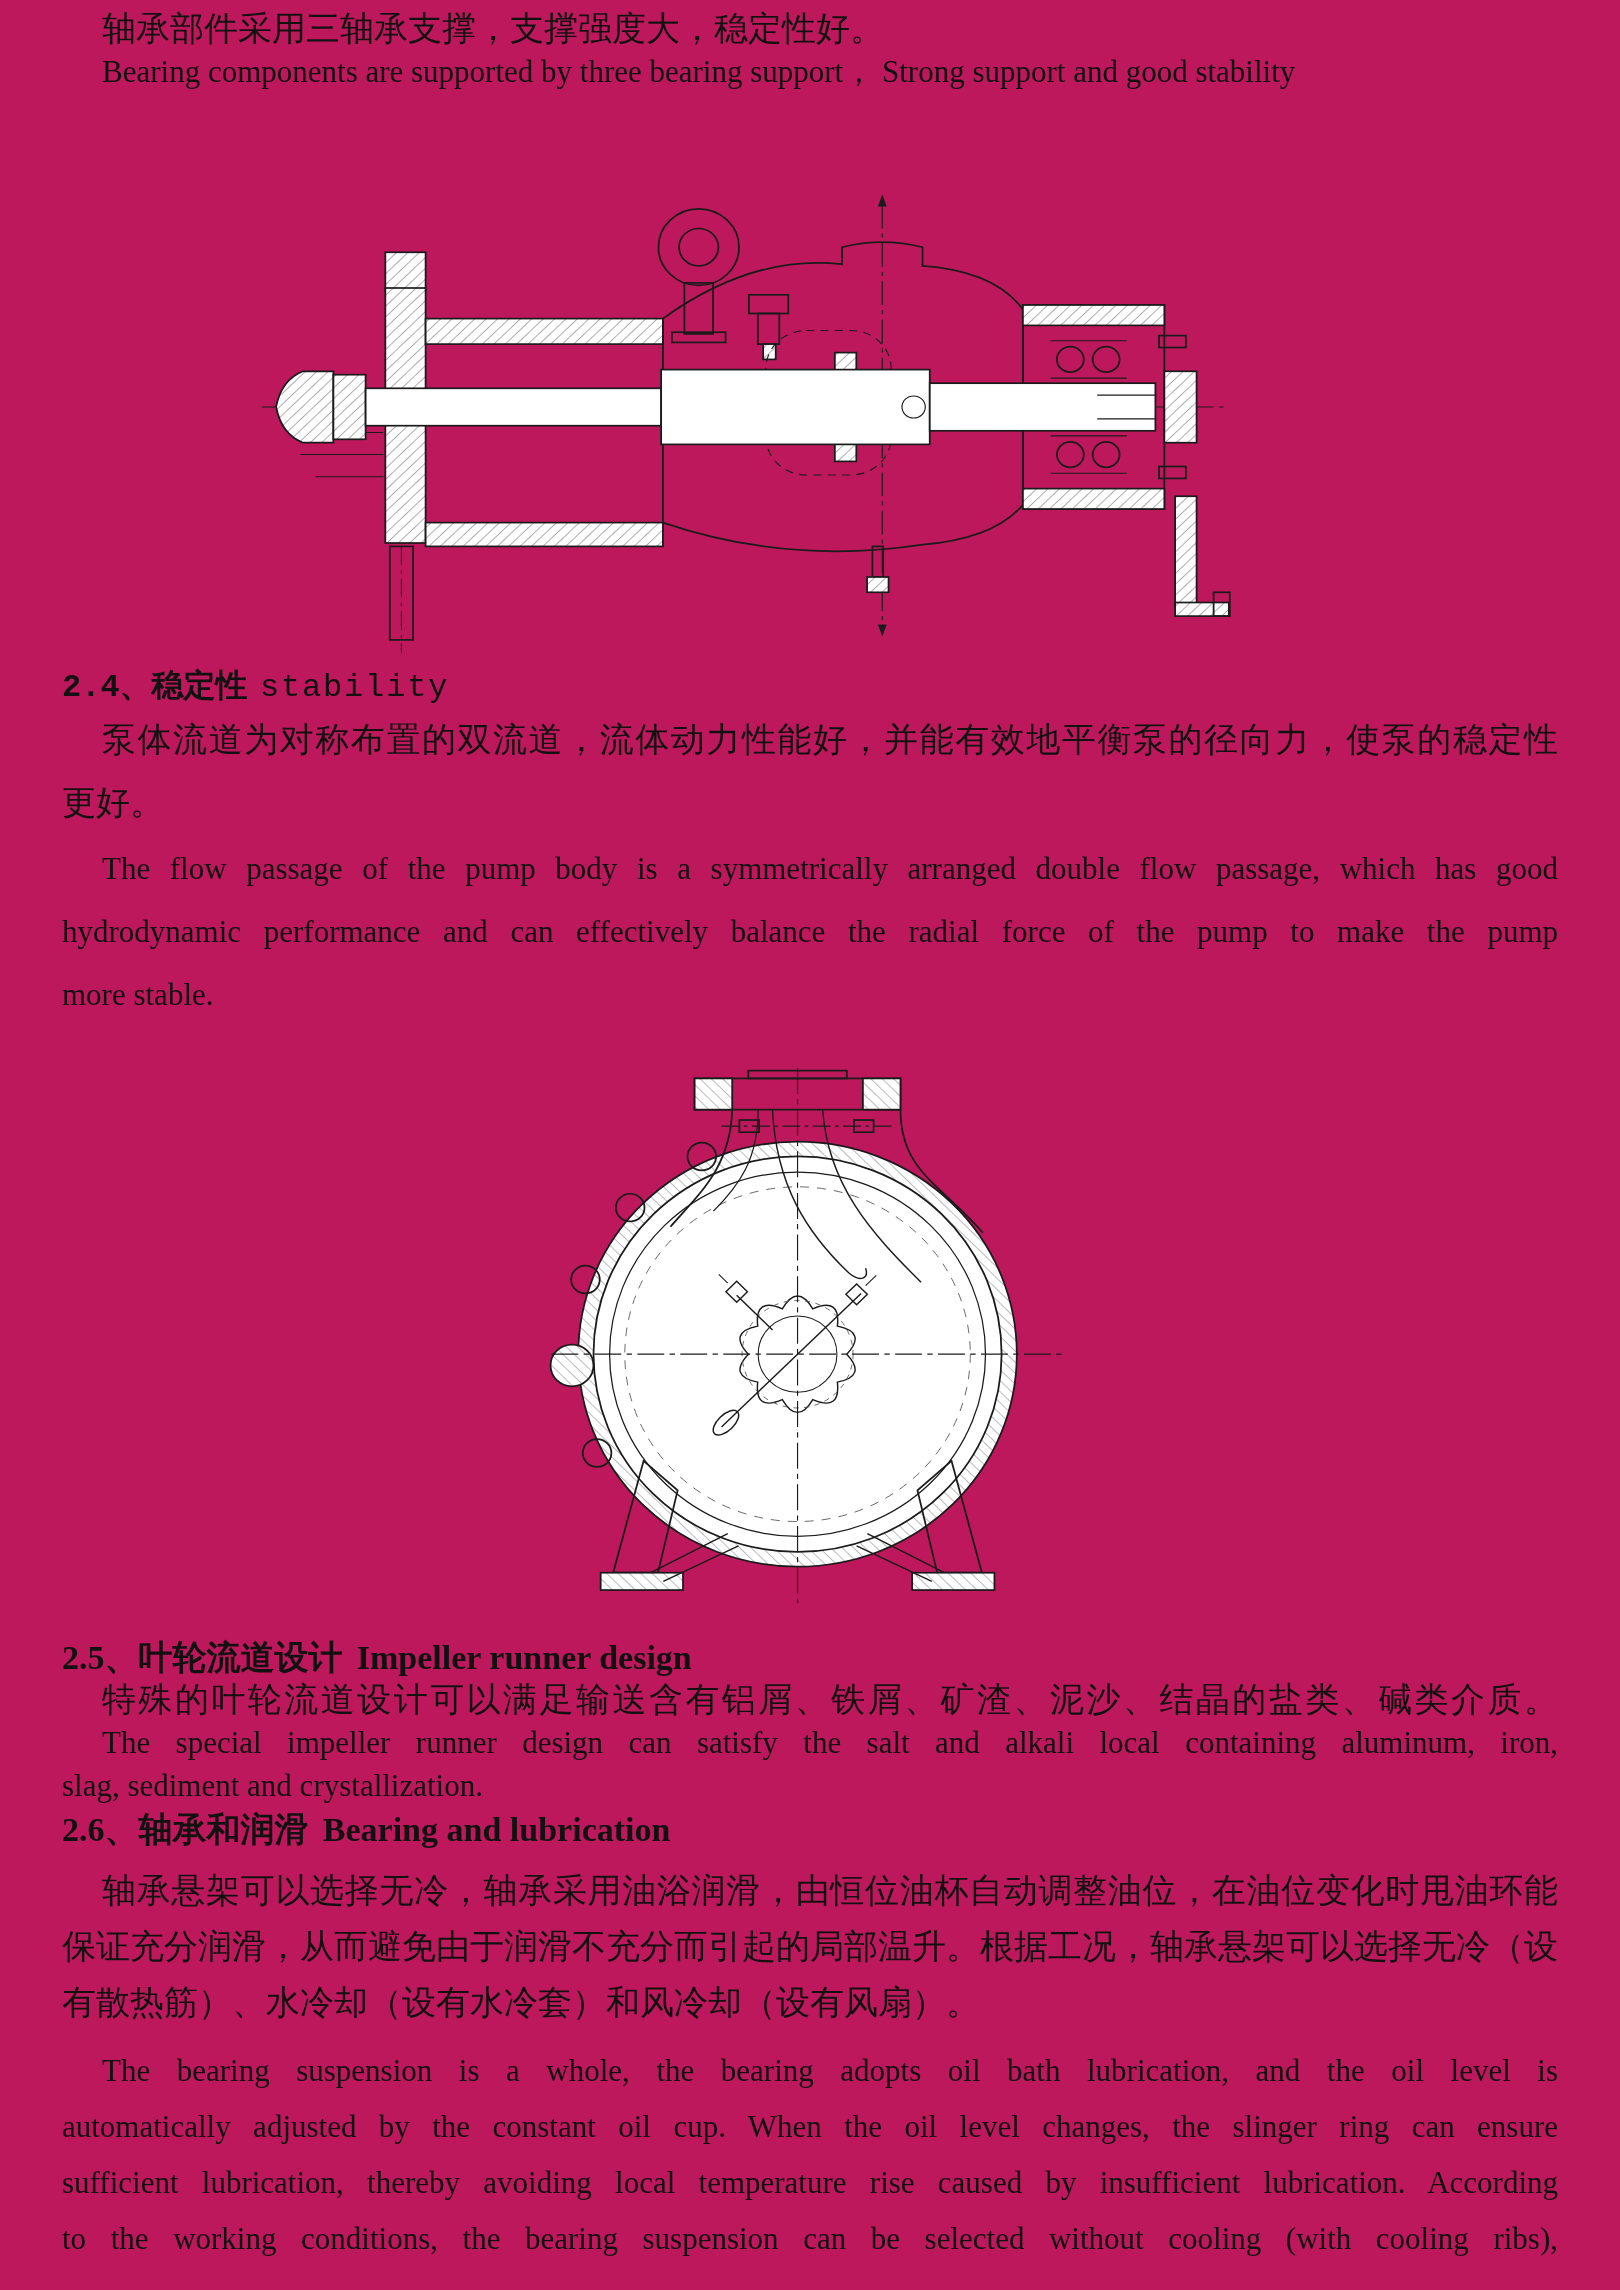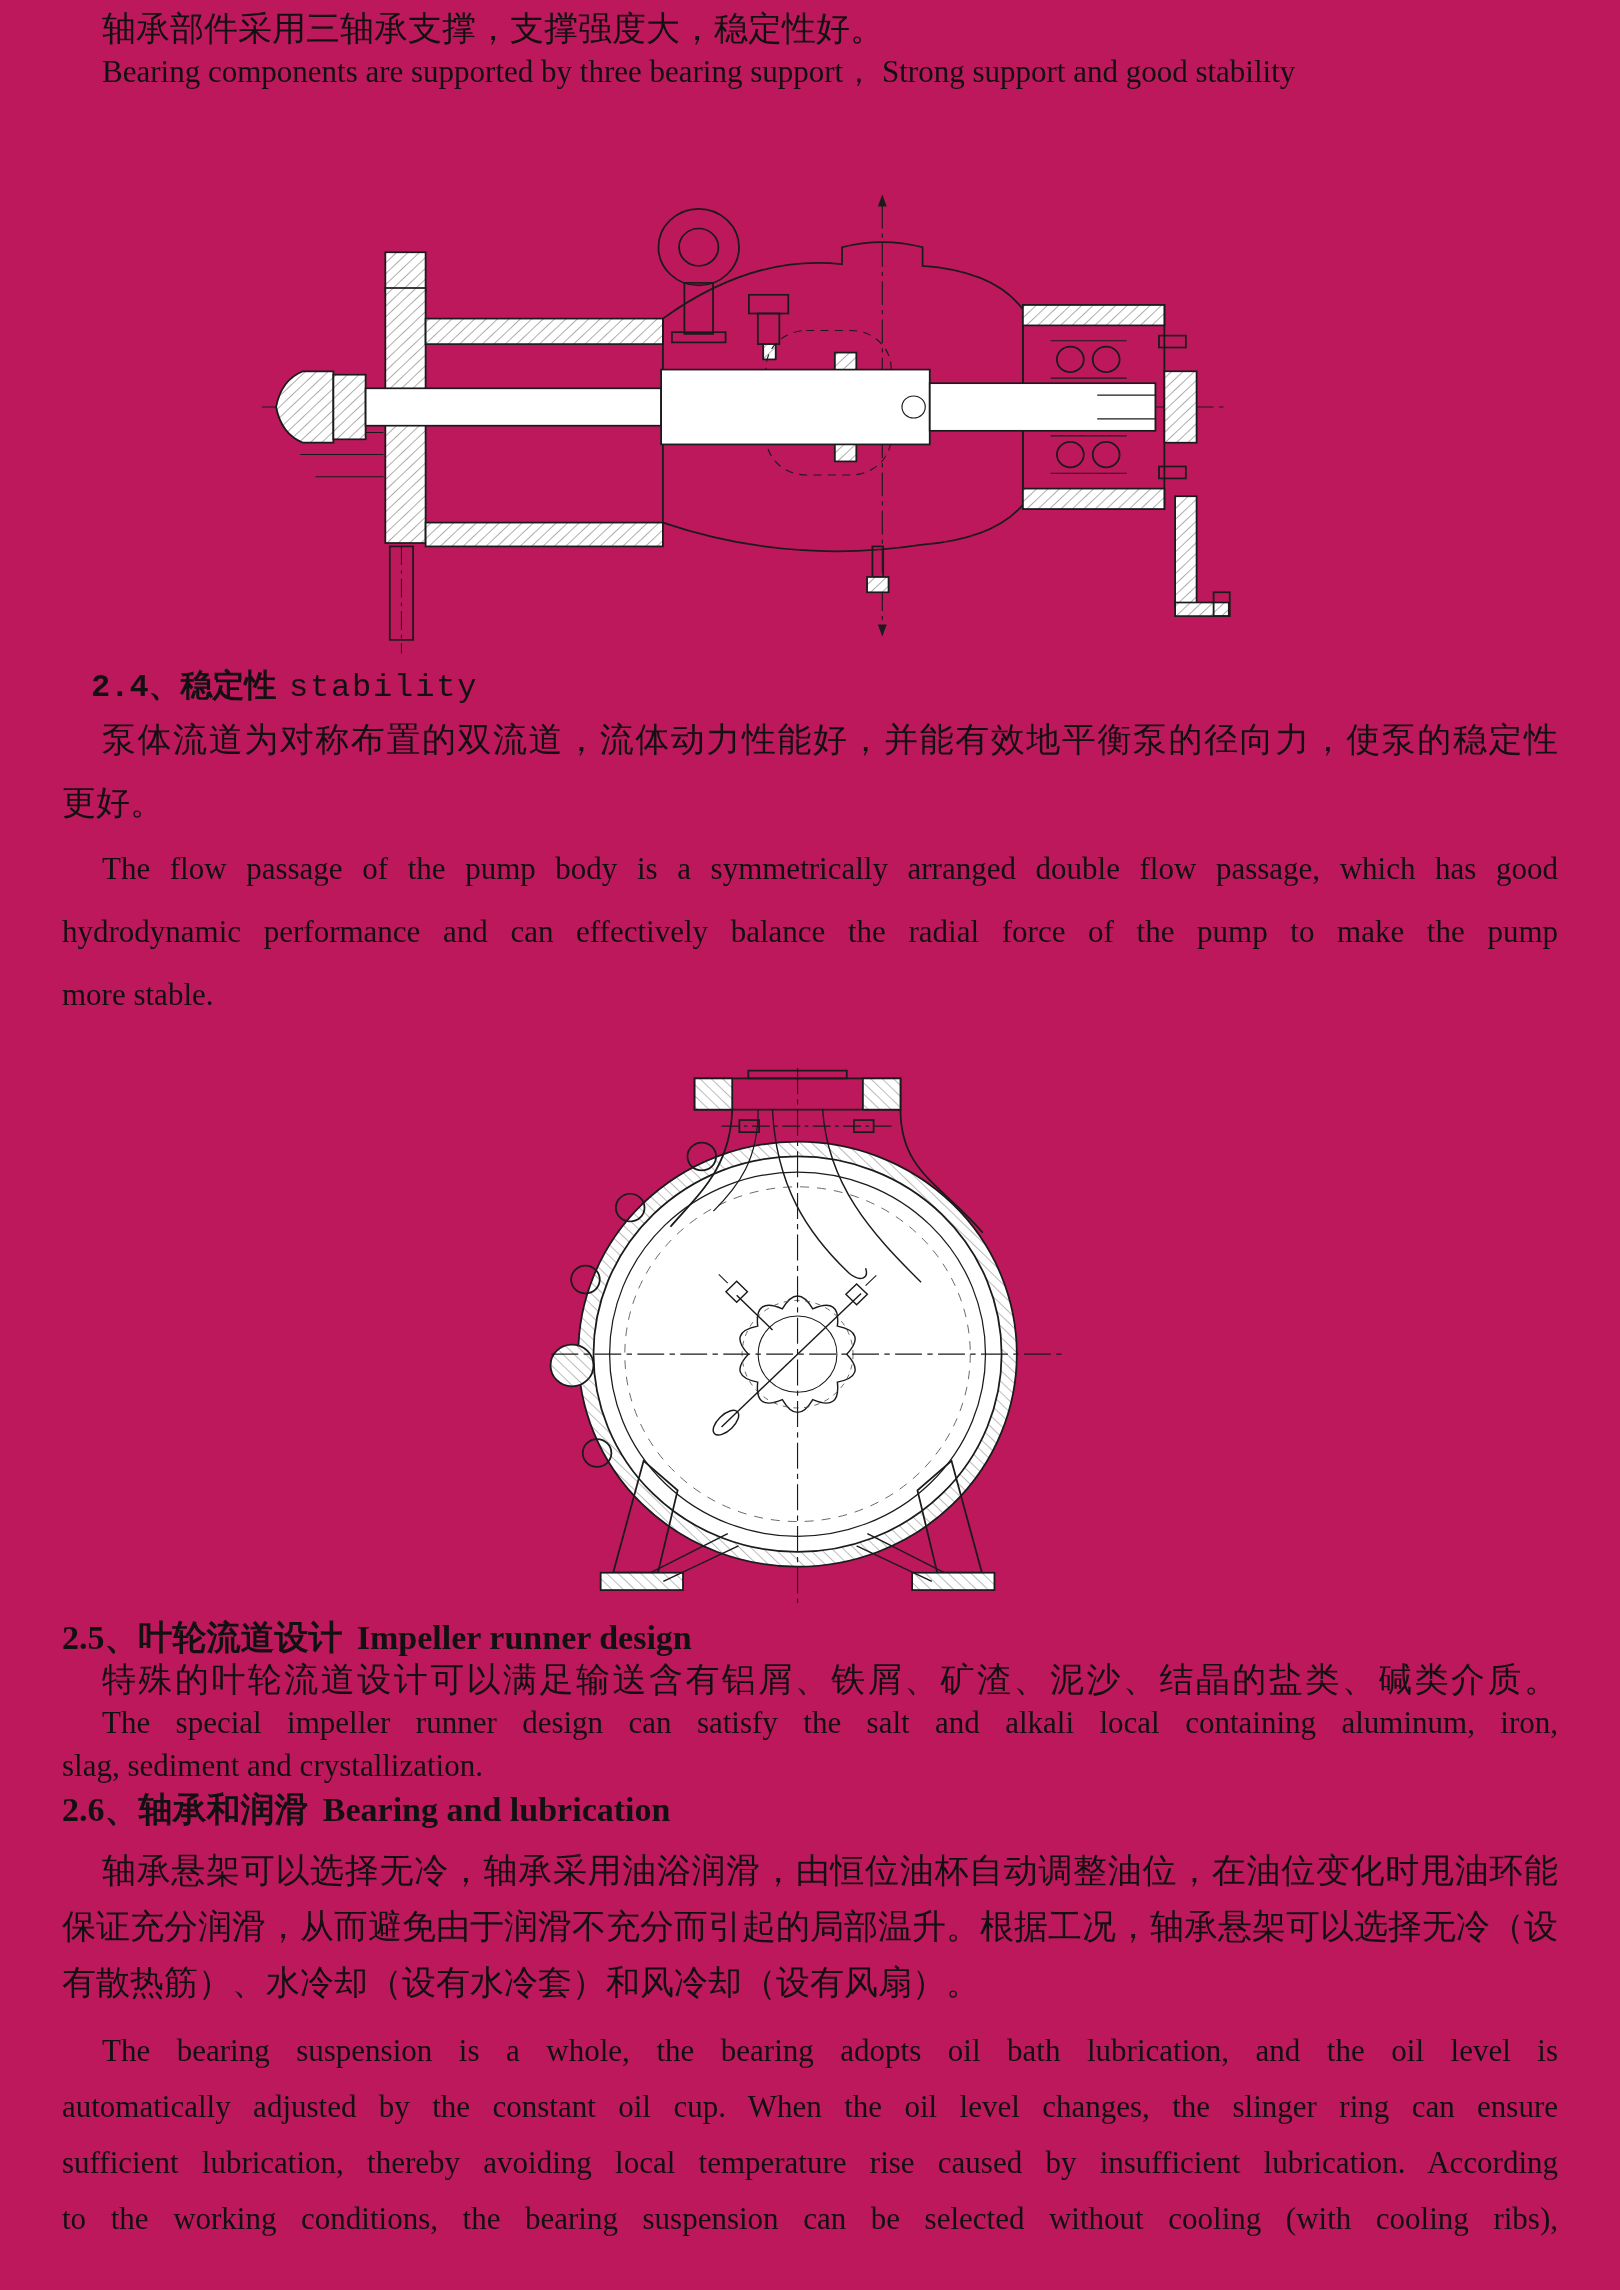--- a/index.html
+++ b/index.html
@@ -15,32 +15,32 @@
   .cn{font-family:"Liberation Serif","DejaVu Serif",serif;}
   .en{font-family:"Liberation Serif","DejaVu Serif",serif;}
   .line{white-space:nowrap;overflow:hidden;}
   .cnline{font-size:34px;line-height:43px;}
   .enline{font-size:31px;line-height:43px;}
   .lh70{line-height:63px;}
   .lh63{line-height:56px;}
   .ind{text-indent:40px;}
   .j{text-align:justify;text-align-last:justify;}
   h2{margin:0;font-weight:bold;}
-  .h24{margin-top:4.5px;margin-left:29px;line-height:41px;
+  .h24{margin-top:4.5px;line-height:41px;
        font-family:"Liberation Mono","DejaVu Sans Mono",monospace;font-size:32px;}
   .h24 .hcn{font-weight:700;}
   .h24 .hen{font-weight:400;letter-spacing:1.8px;margin-left:12.5px;}
   .h2526{line-height:41px;font-size:34px;font-family:"Liberation Serif","DejaVu Serif",serif;}
   .h2526 .hen{margin-left:14.3px;}
   .fig{display:block;}
   #fig1{margin:59px 0 0 189px;}
   #fig2{margin:29px 0 0 476px;}
   svg{display:block;}
   .mt4{margin-top:3.6px;}
-  .mt12{margin-top:7px;}
+  .mt12{margin-top:27px;}
   .mt14{margin-top:12.5px;}
   .mt2{margin-top:1.8px;}
 </style>
 </head>
 <body>
 
 <div class="page">
 
   <div class="line cn cnline ind">轴承部件采用三轴承支撑，支撑强度大，稳定性好。</div>
   <div class="line en enline ind">Bearing components are supported by three bearing support， Strong support and good stability</div>

